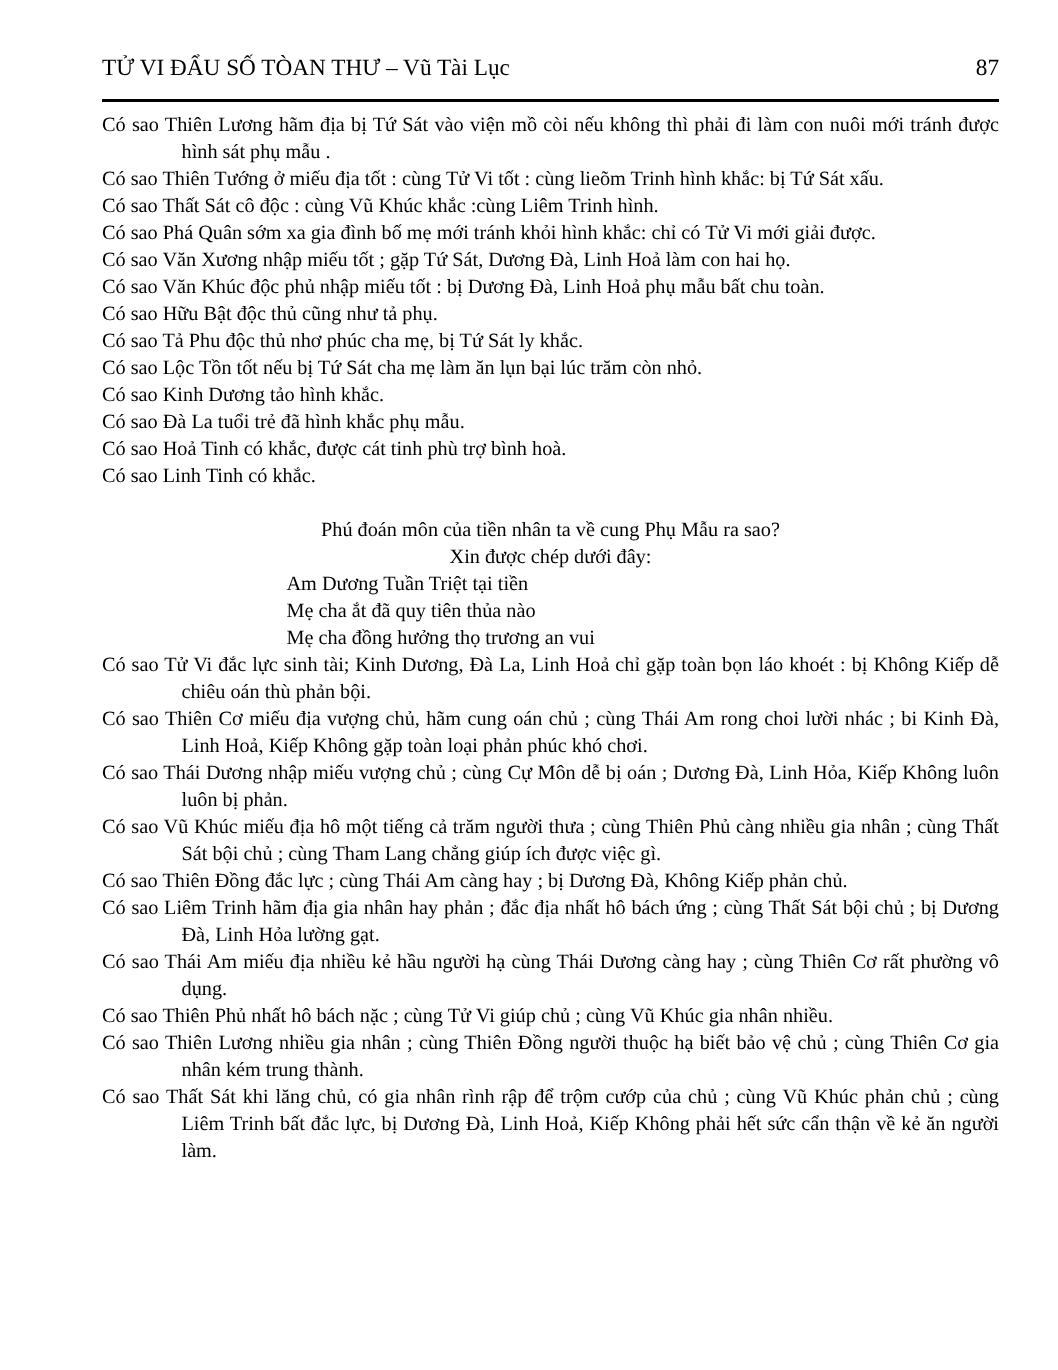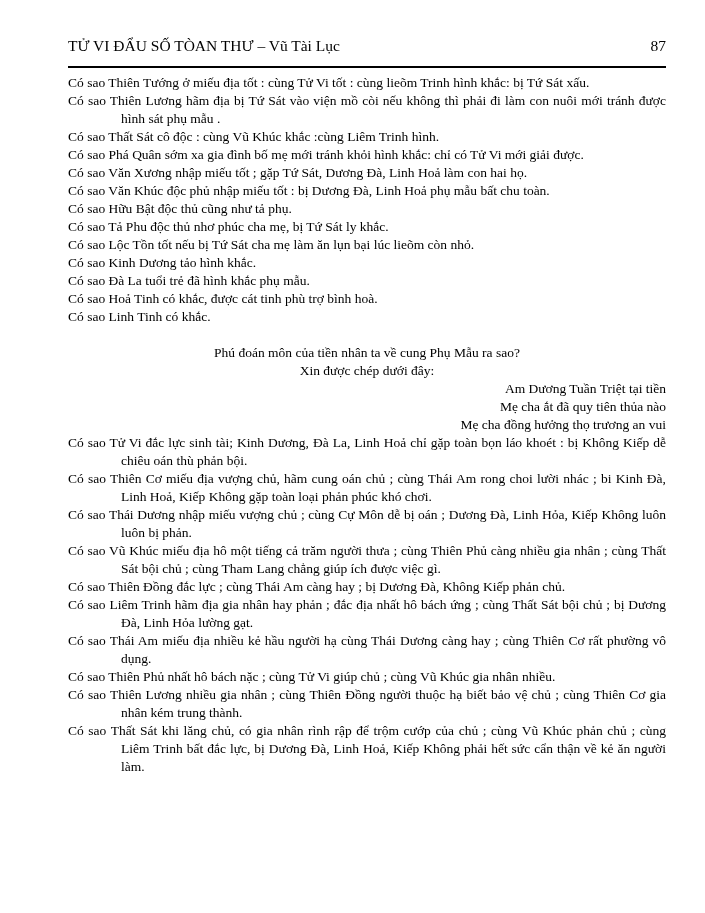--- a/index.html
+++ b/index.html
@@ -42,21 +42,21 @@
   }
   p.entry {
     padding-left: 53px;
     text-indent: -53px;
   }
   p.plain {
     text-align: center;
   }
   p.poem-line {
     padding-left: 123px;
-    text-align: right;
+    text-align: left;
   }
   .spacer {
     height: 18px;
   }
   h2.section-heading {
     margin: 0;
     font-size: 17.5px;
     line-height: 19px;
     font-weight: bold;
     font-family: "Liberation Serif", "DejaVu Serif", serif;
@@ -70,29 +70,29 @@
   <div class="page-header">
     <span>TỬ VI ĐẨU SỐ TÒAN THƯ – Vũ Tài Lục</span>
     <span>87</span>
   </div>
 
   <hr class="header-rule">
 
   <div class="body-text">
 
     <div>
+      <p class="entry">Có sao Thiên Lương hãm địa bị Tứ Sát vào viện mồ còi nếu không thì phải đi làm con nuôi mới tránh được hình sát phụ mẫu .</p>
       <p class="entry">Có sao Thiên Tướng ở miếu địa tốt : cùng Tử Vi tốt : cùng lieõm Trinh hình khắc: bị Tứ Sát xấu.</p>
-      <p class="entry">Có sao Thiên Lương hãm địa bị Tứ Sát vào viện mồ còi nếu không thì phải đi làm con nuôi mới tránh được hình sát phụ mẫu .</p>
       <p class="entry">Có sao Thất Sát cô độc : cùng Vũ Khúc khắc :cùng Liêm Trinh hình.</p>
       <p class="entry">Có sao Phá Quân sớm xa gia đình bố mẹ mới tránh khỏi hình khắc: chỉ có Tử Vi mới giải được.</p>
       <p class="entry">Có sao Văn Xương nhập miếu tốt ; gặp Tứ Sát, Dương Đà, Linh Hoả làm con hai họ.</p>
       <p class="entry">Có sao Văn Khúc độc phủ nhập miếu tốt : bị Dương Đà, Linh Hoả phụ mẫu bất chu toàn.</p>
       <p class="entry">Có sao Hữu Bật độc thủ cũng như tả phụ.</p>
       <p class="entry">Có sao Tả Phu độc thủ  nhơ phúc cha mẹ, bị Tứ Sát ly khắc.</p>
-      <p class="entry">Có sao Lộc Tồn tốt nếu bị Tứ Sát cha mẹ làm ăn lụn bại lúc lieõm còn nhỏ.</p>
+      <p class="entry">Có sao Lộc Tồn tốt nếu bị Tứ Sát cha mẹ làm ăn lụn bại lúc trăm còn nhỏ.</p>
       <p class="entry">Có sao Kinh Dương tảo hình khắc.</p>
       <p class="entry">Có sao Đà La tuổi trẻ đã hình khắc phụ mẫu.</p>
       <p class="entry">Có sao Hoả Tinh có khắc, được cát tinh phù trợ bình hoà.</p>
       <p class="entry">Có sao Linh Tinh có khắc.</p>
     </div>
 
     <div class="spacer"></div>
 
     <div>
       <p class="plain">Phú đoán môn của tiền nhân ta về cung Phụ Mẫu ra sao?</p>

